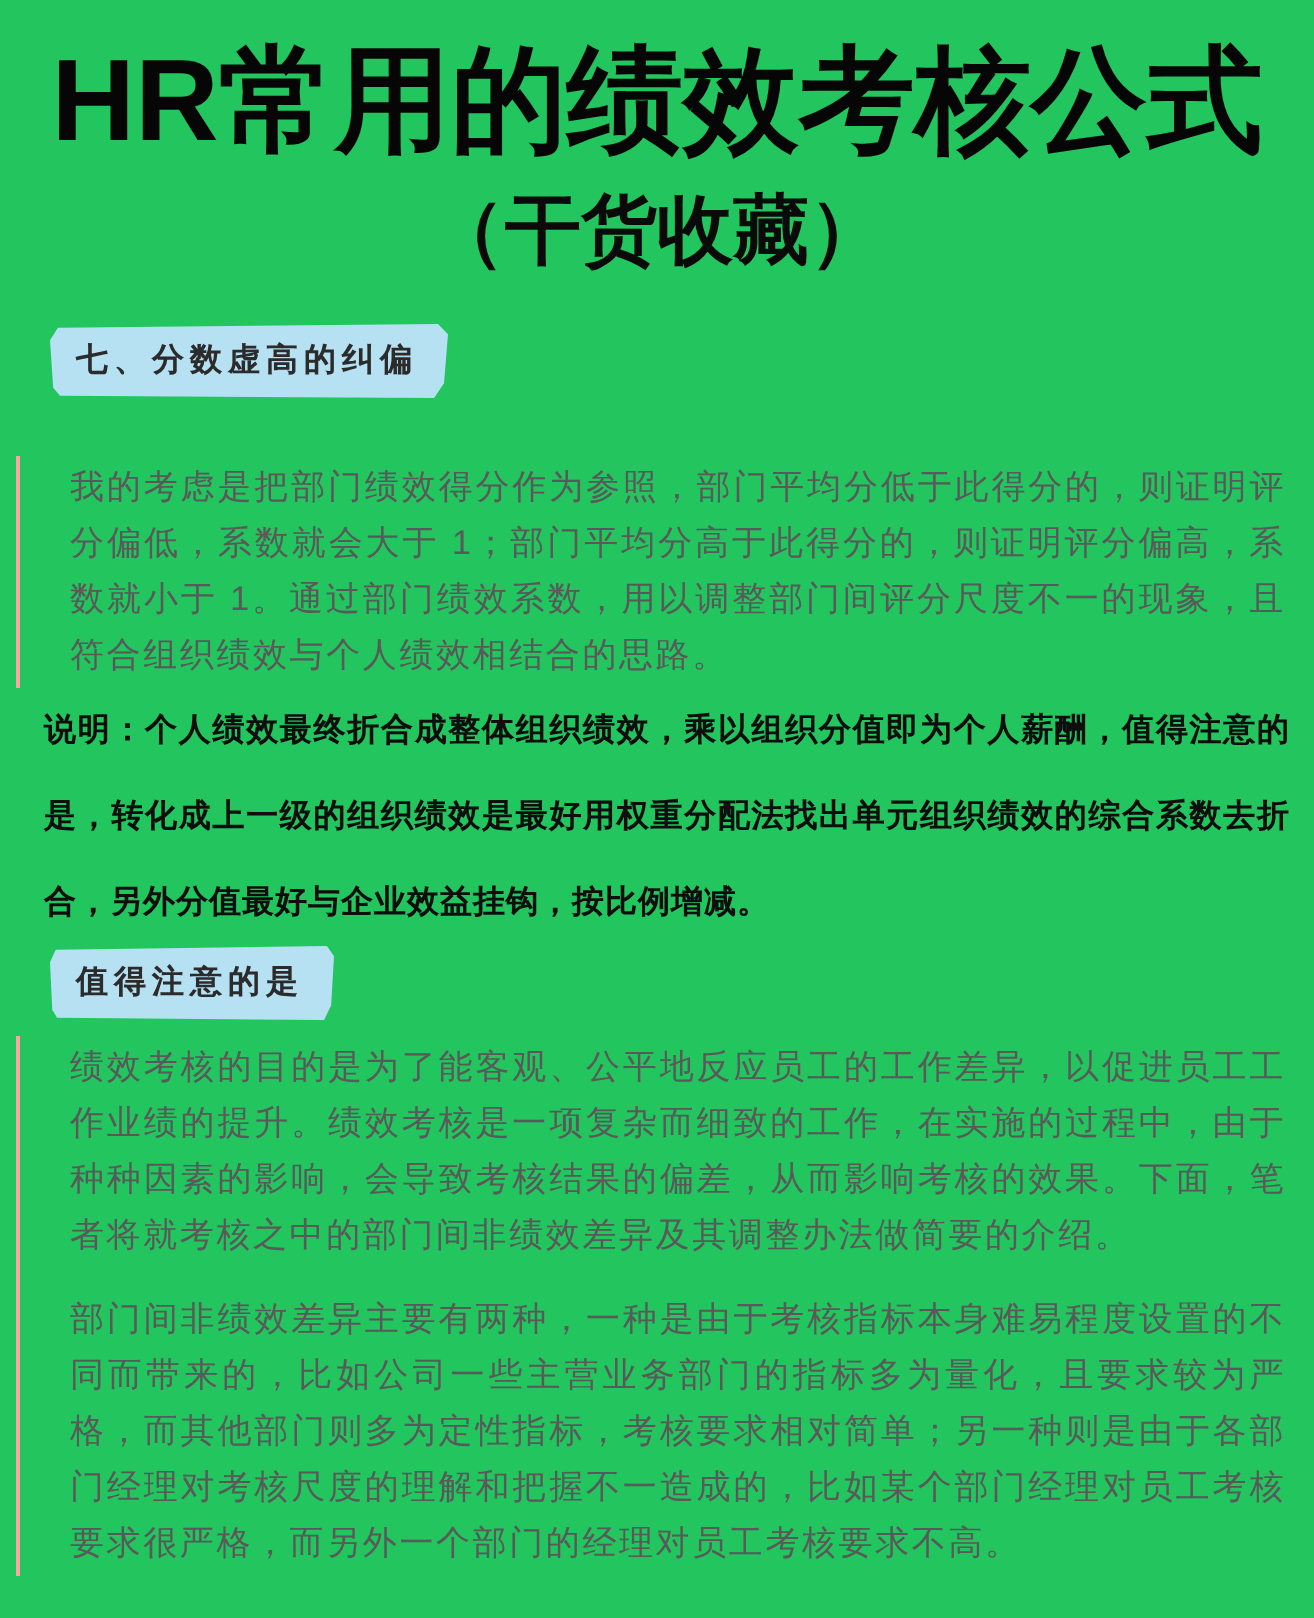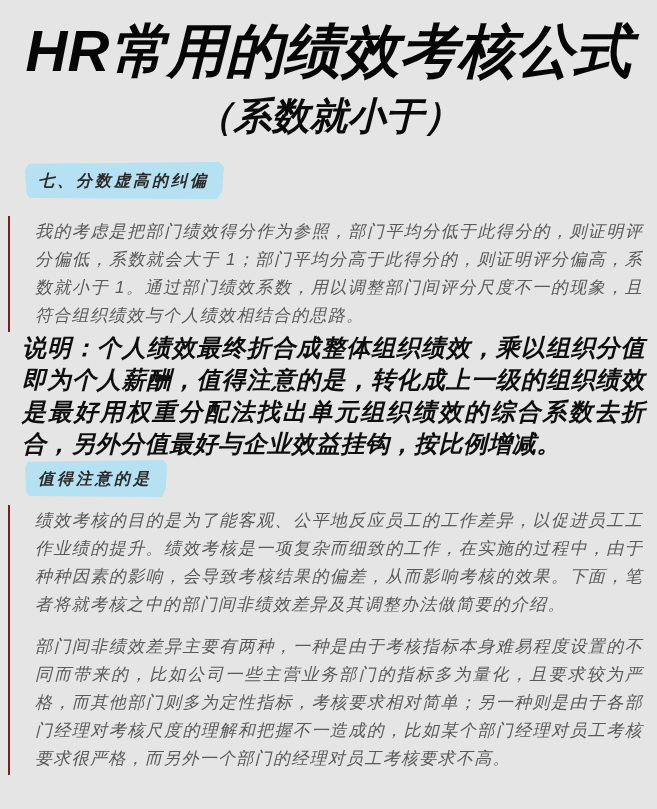--- a/index.html
+++ b/index.html
@@ -2,21 +2,21 @@
 <html style="--hl: #b5e1f3;"><head>
 <meta charset="utf-8">
 <style>
   * { margin: 0; padding: 0; box-sizing: border-box; }
   html, body { background: #ffffff; }
   body {
     width: 657px; height: 809px;
     overflow: hidden;
     font-family: "Liberation Sans", "DejaVu Sans", sans-serif;
   }
-  .page { width: 657px; height: 809px; background: #e5e5e5; overflow: hidden; font-style: italic; }
+  .page { width: 657px; height: 809px; background: #22c55e; overflow: hidden; }
 
   .title {
     margin: 16px 6px 0;
     text-align: center;
     font-size: 58px;
     line-height: 70px;
     font-weight: 900;
     color: #060606;
     letter-spacing: 0px;
   }
@@ -37,50 +37,50 @@
     color: #2b2b2b;
     font-size: 16px;
     line-height: 25px;
     font-weight: 700;
     letter-spacing: 3px;
     padding: 6px 15px 6px 13px;
     clip-path: polygon(0% 22%, 2% 5%, 97.5% 0%, 100% 14%, 99% 80%, 96.5% 100%, 2.5% 97%, 0.8% 86%);
   }
 
   blockquote.quote {
-    margin: 17px 4px 0 8px;
-    border-left: 2px solid #7f1d1d;
+    margin: 29px 4px 0 8px;
+    border-left: 2px solid #fca5a5;
     padding: 2px 10px 2px 25px;
     color: #595959;
     font-size: 17px;
     line-height: 28px;
     letter-spacing: 1.3px;
     text-align: justify;
   }
   blockquote.quote.second { margin-top: 8px; }
   blockquote.quote p + p { margin-top: 14px; }
 
   .note {
     margin: 0 12px 0 22px;
     color: #0e0e0e;
-    font-size: 24px;
-    line-height: 32px;
+    font-size: 16px;
+    line-height: 43px;
     font-weight: 700;
     letter-spacing: 0.5px;
     text-align: justify;
   }
 </style>
 </head>
 <body>
 
 <div class="page">
 
   <h1 class="title">HR常用的绩效考核公式</h1>
 
-  <h2 class="subtitle">（系数就小于）</h2>
+  <h2 class="subtitle">（干货收藏）</h2>
 
   <div class="section-head">
     <span class="hl-badge">七、分数虚高的纠偏</span>
   </div>
 
   <blockquote class="quote">
     <p>我的考虑是把部门绩效得分作为参照，部门平均分低于此得分的，则证明评分偏低，系数就会大于 1；部门平均分高于此得分的，则证明评分偏高，系数就小于 1。通过部门绩效系数，用以调整部门间评分尺度不一的现象，且符合组织绩效与个人绩效相结合的思路。</p>
   </blockquote>
 
   <p class="note">说明：个人绩效最终折合成整体组织绩效，乘以组织分值即为个人薪酬，值得注意的是，转化成上一级的组织绩效是最好用权重分配法找出单元组织绩效的综合系数去折合，另外分值最好与企业效益挂钩，按比例增减。</p>

